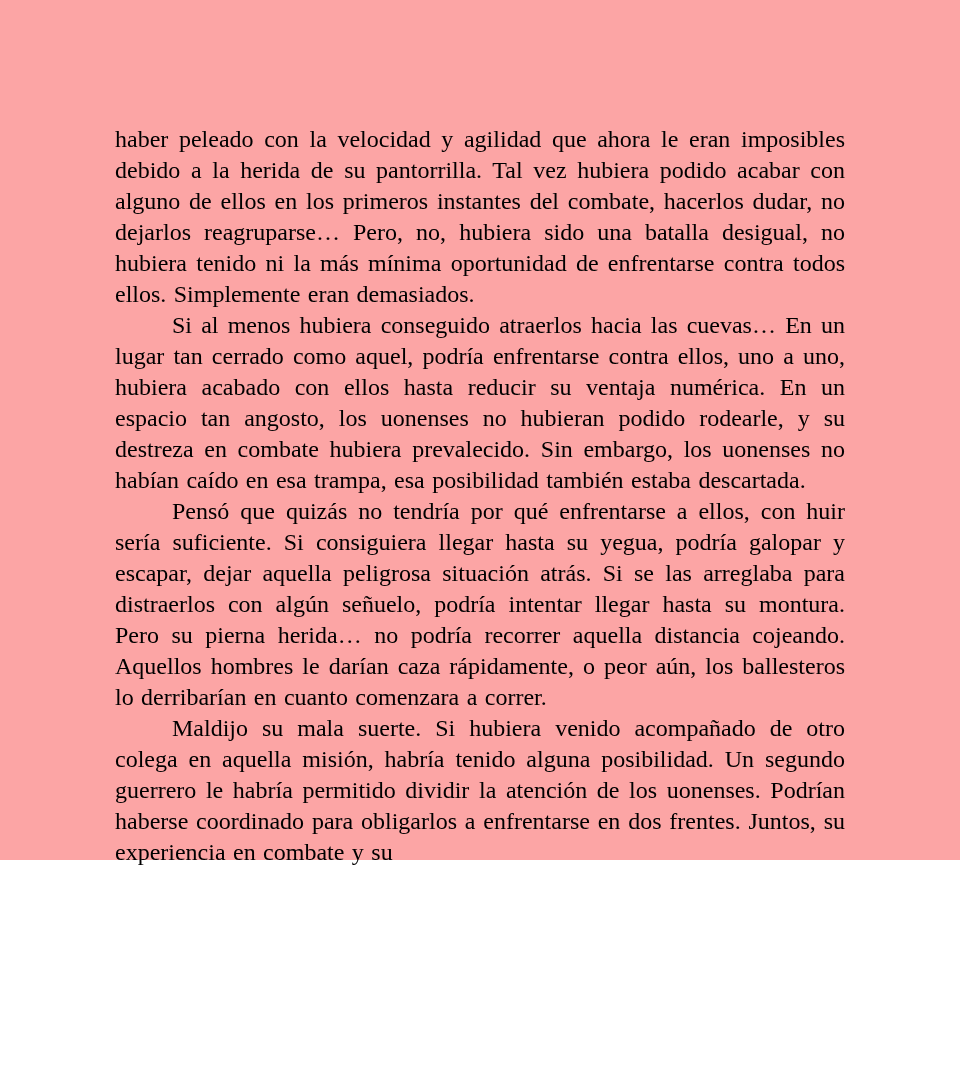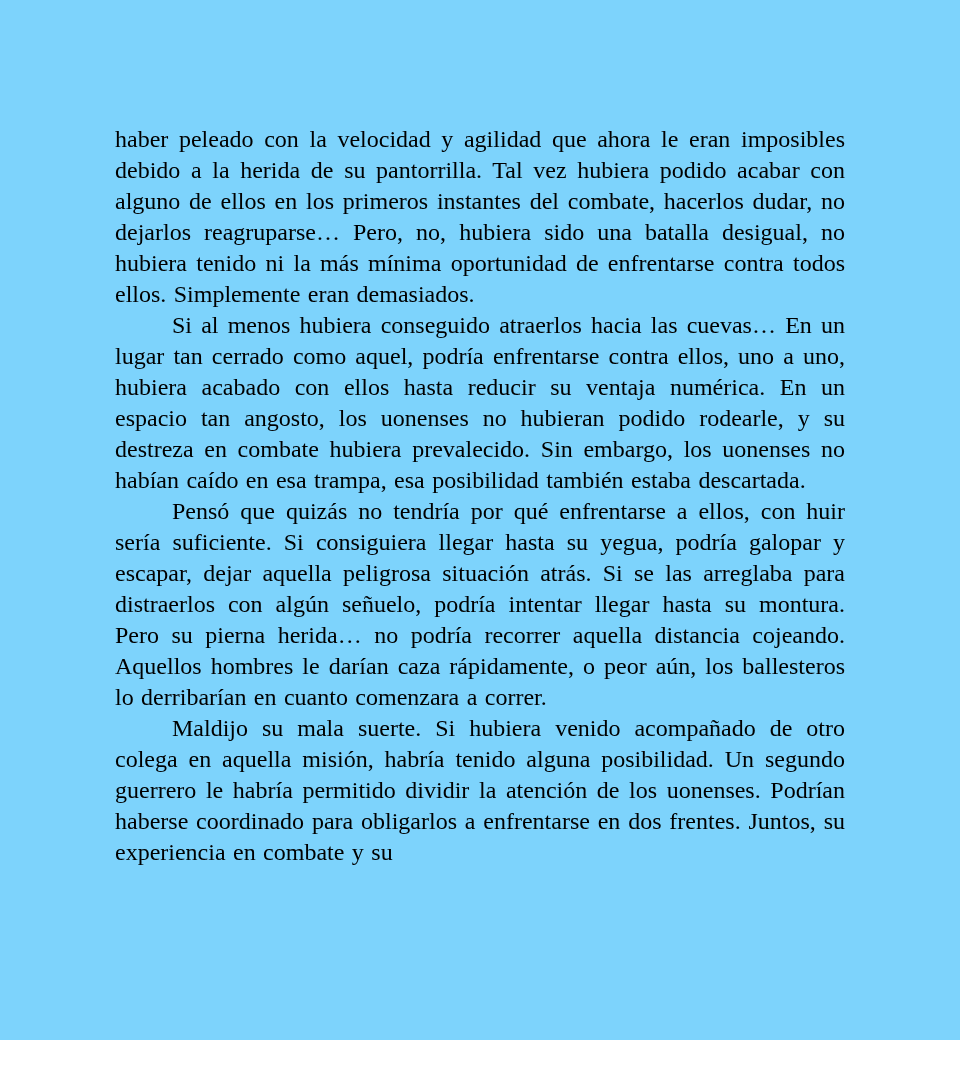--- a/index.html
+++ b/index.html
@@ -8,22 +8,22 @@
     }
     body {
       width: 960px;
       height: 1080px;
       background: #ffffff;
       overflow: hidden;
     }
     .page {
       box-sizing: border-box;
       width: 960px;
-      height: 1040px;
-      background: #7dd3fc;
+      height: 860px;
+      background: #fca5a5;
       padding: 124px 115px 4px 115px;
     }
     .text-block {
       width: 730px;
     }
     .para {
       margin: 0;
       padding: 0;
       font-family: "Liberation Serif", "DejaVu Serif", serif;
       font-size: 24px;

